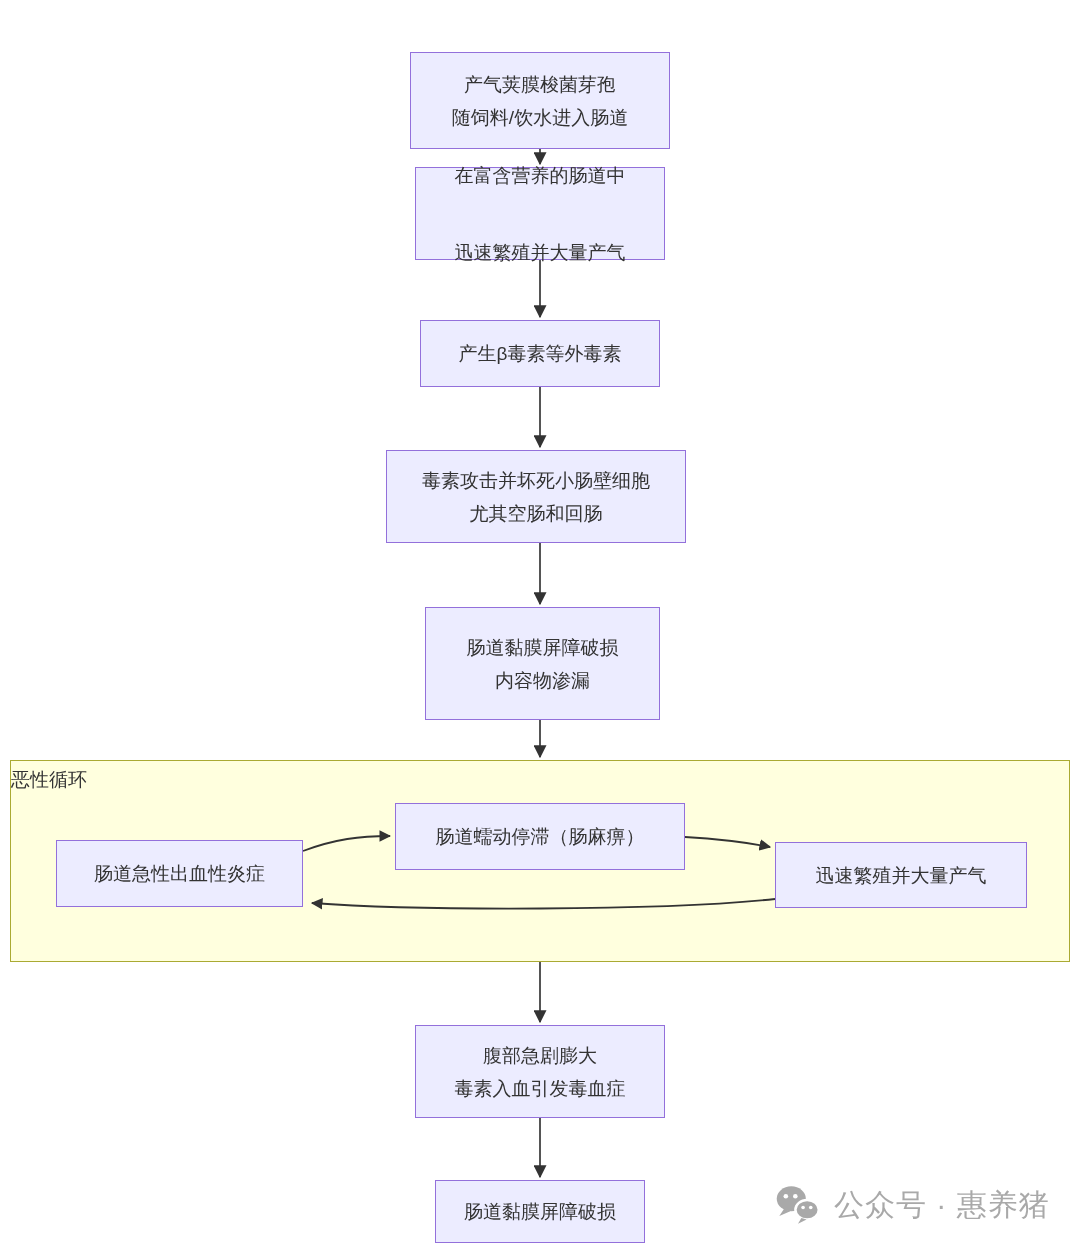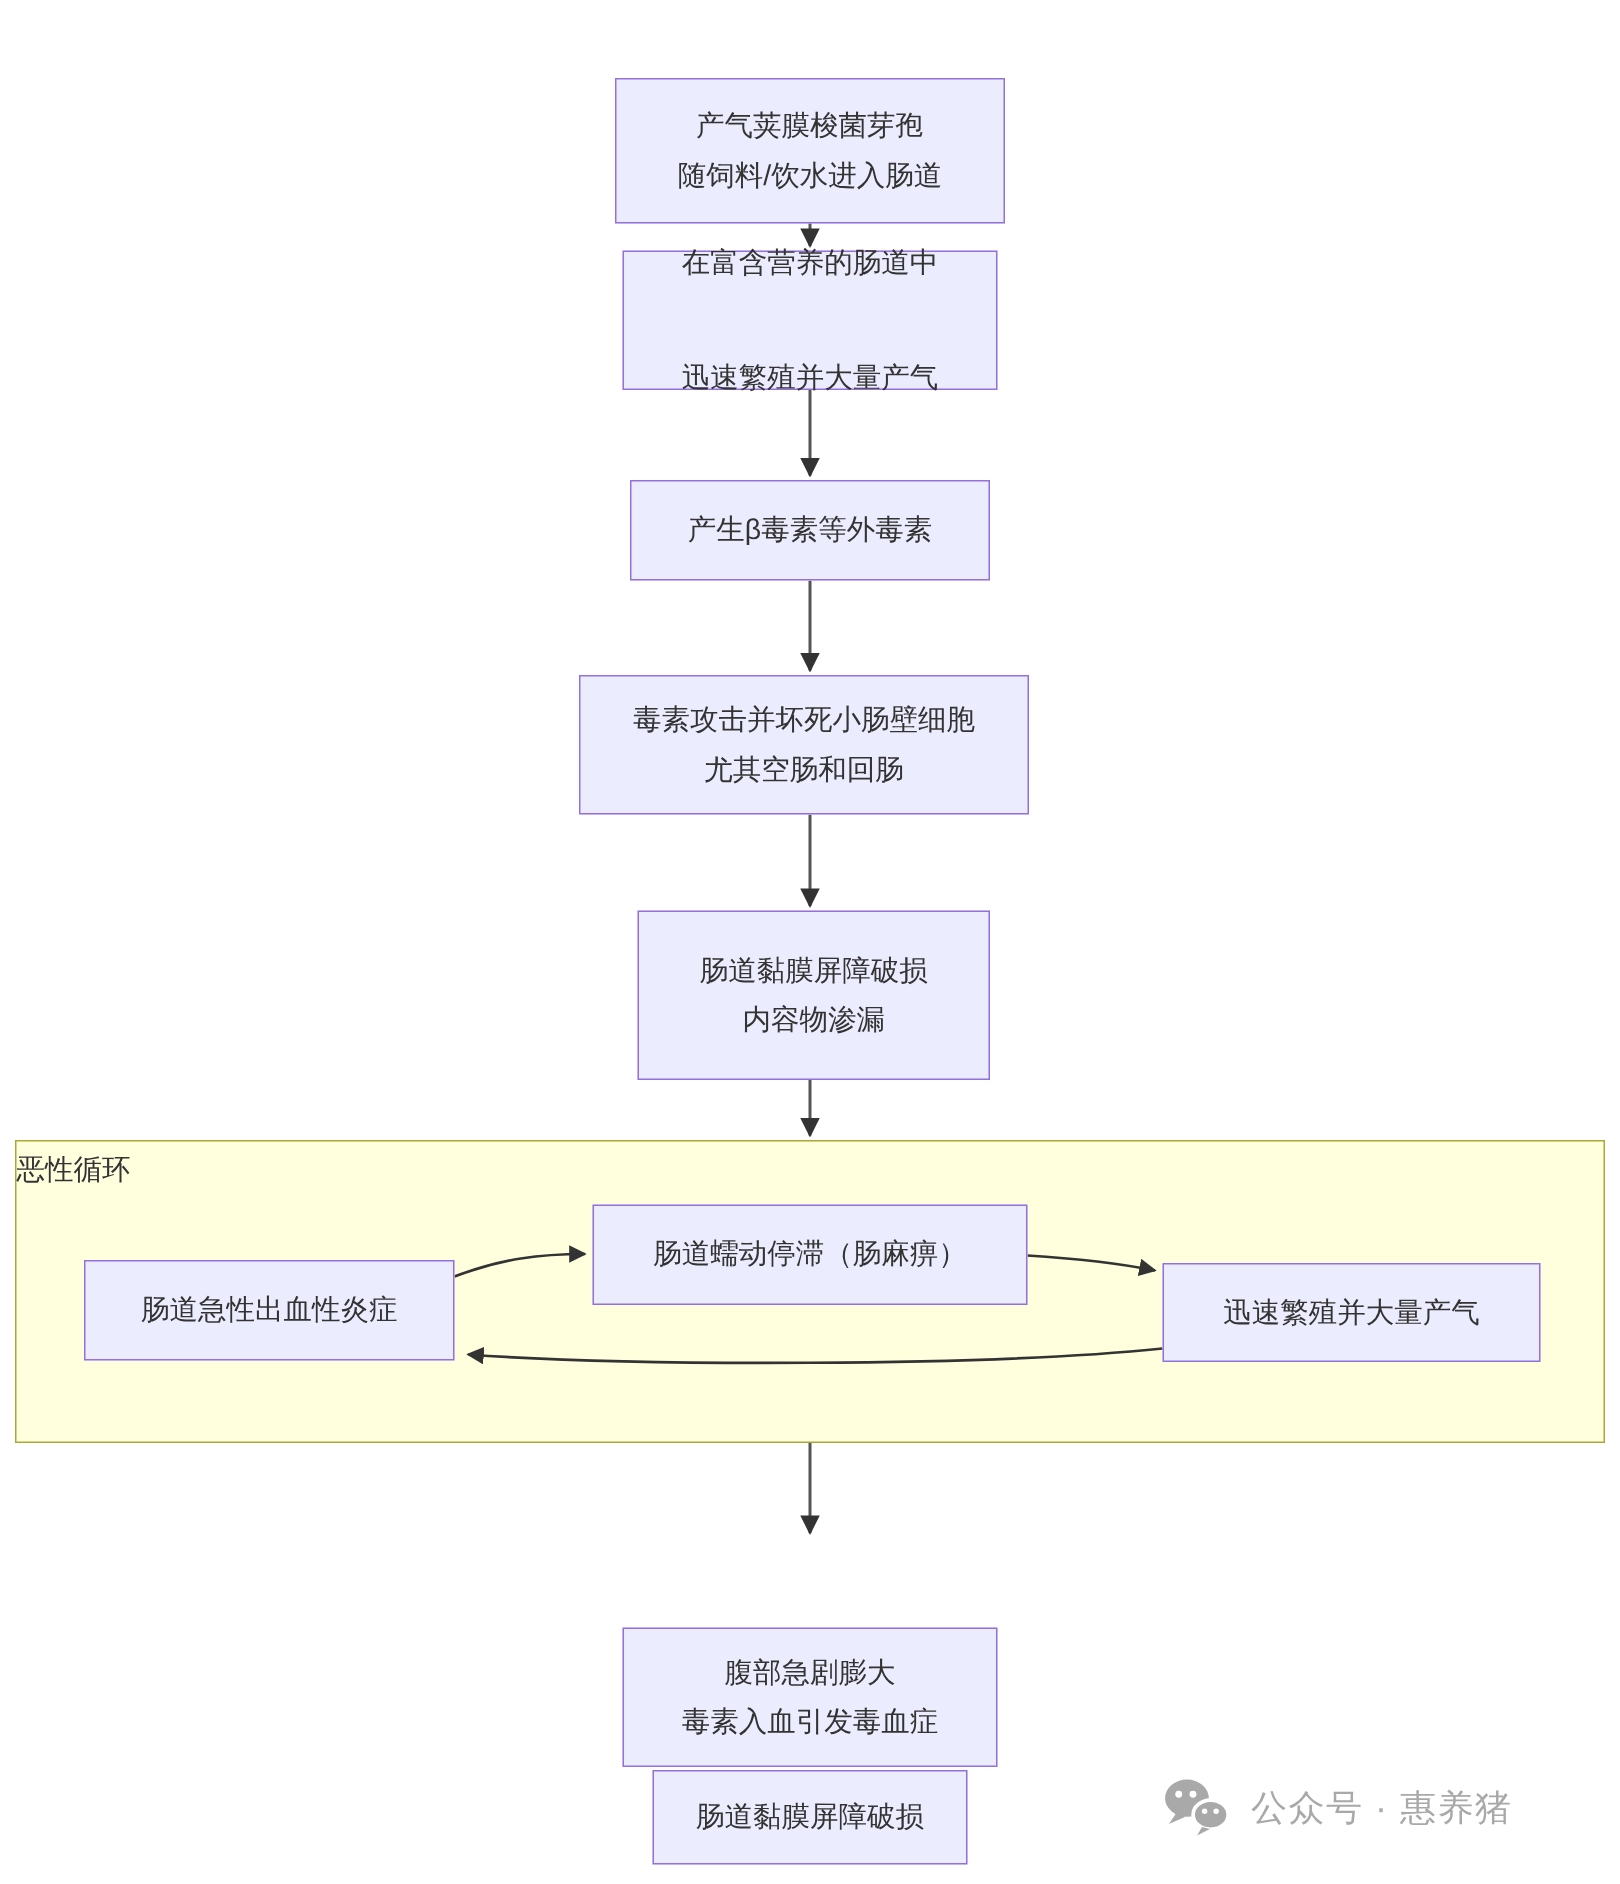--- a/index.html
+++ b/index.html
@@ -46,21 +46,21 @@
   }
   .watermark {
     position: absolute;
     left: 775px;
     top: 1184px;
     display: flex;
     align-items: center;
     gap: 13px;
   }
   .watermark-text {
-    font-size: 24px;
+    font-size: 30px;
     color: #A9A9A9;
     letter-spacing: 1px;
     white-space: nowrap;
   }
 </style>
 </head>
 <body>
 
 <div class="canvas">
 
@@ -119,21 +119,21 @@
   </div>
 
   <div class="node" style="left:395px; top:803px; width:290px; height:67px;">
     <span>肠道蠕动停滞（肠麻痹）</span>
   </div>
 
   <div class="node" style="left:775px; top:842px; width:252px; height:66px;">
     <span>迅速繁殖并大量产气</span>
   </div>
 
-  <div class="node" style="left:415px; top:1085px; width:250px; height:93px;">
+  <div class="node" style="left:415px; top:1025px; width:250px; height:93px;">
     <span>腹部急剧膨大</span>
     <span>毒素入血引发毒血症</span>
   </div>
 
   <div class="node" style="left:435px; top:1180px; width:210px; height:63px;">
     <span>肠道黏膜屏障破损</span>
   </div>
 
   <div class="watermark">
     <svg width="46" height="42" viewBox="0 0 48 42">

